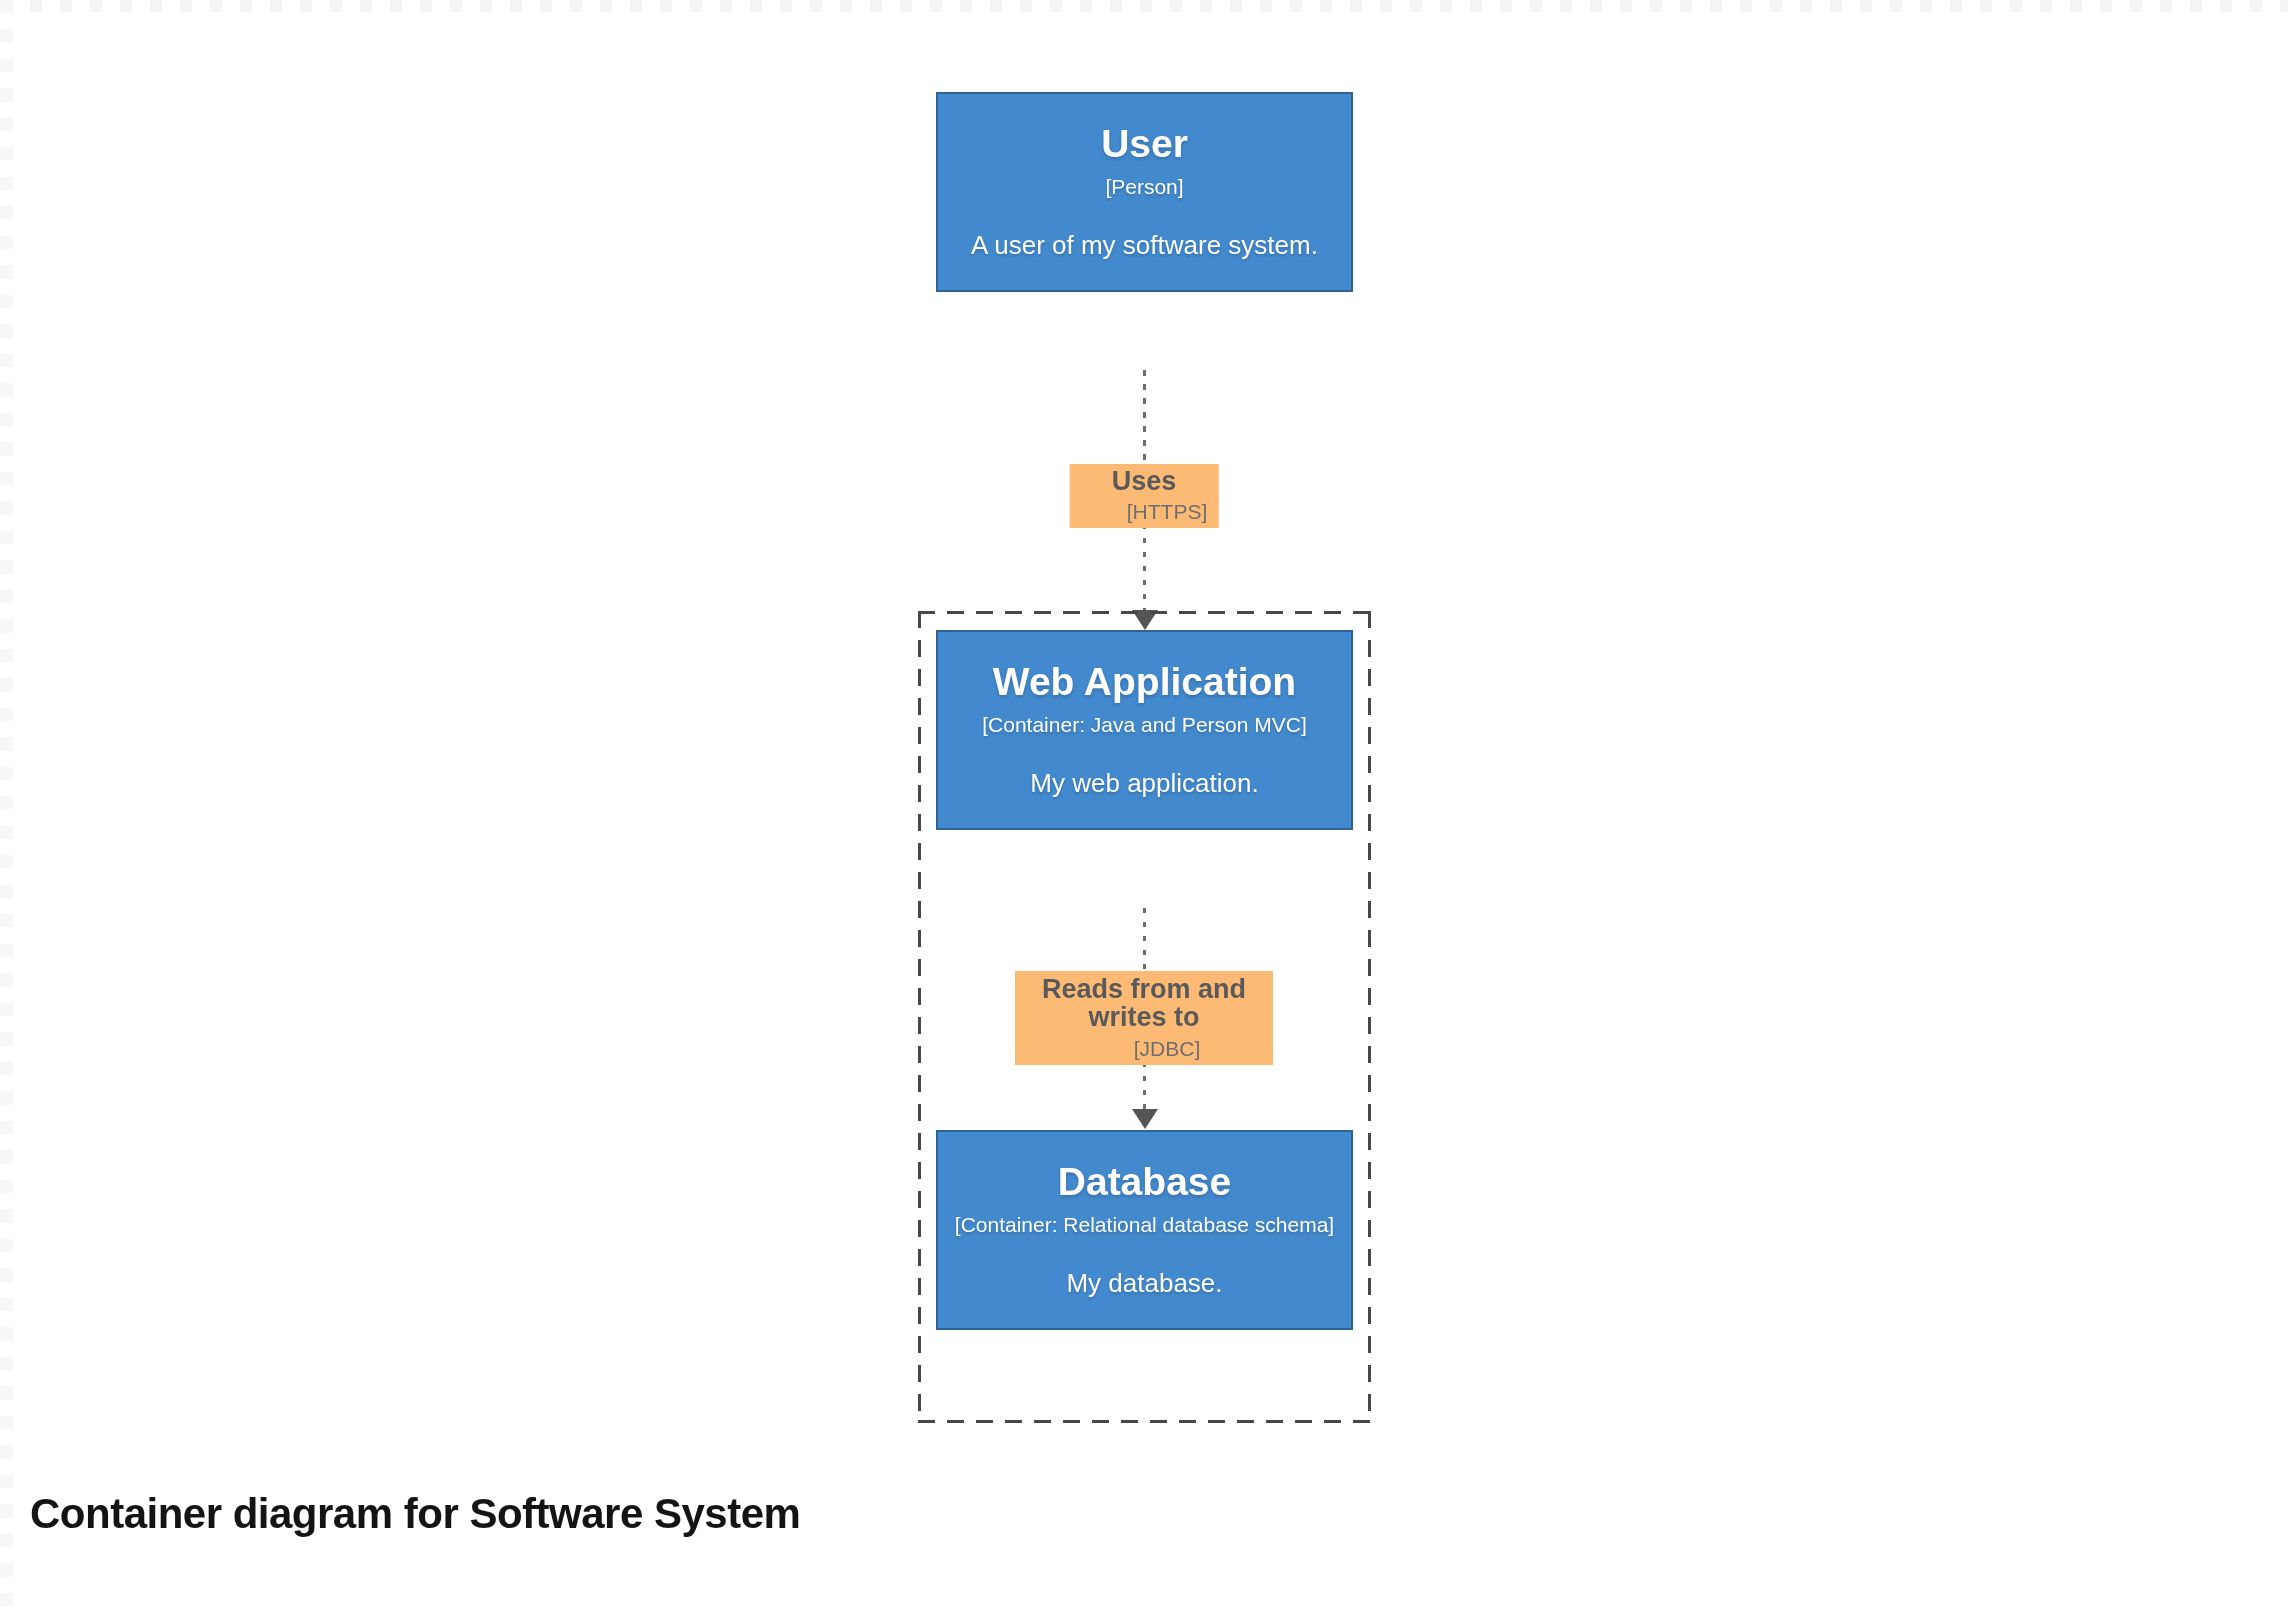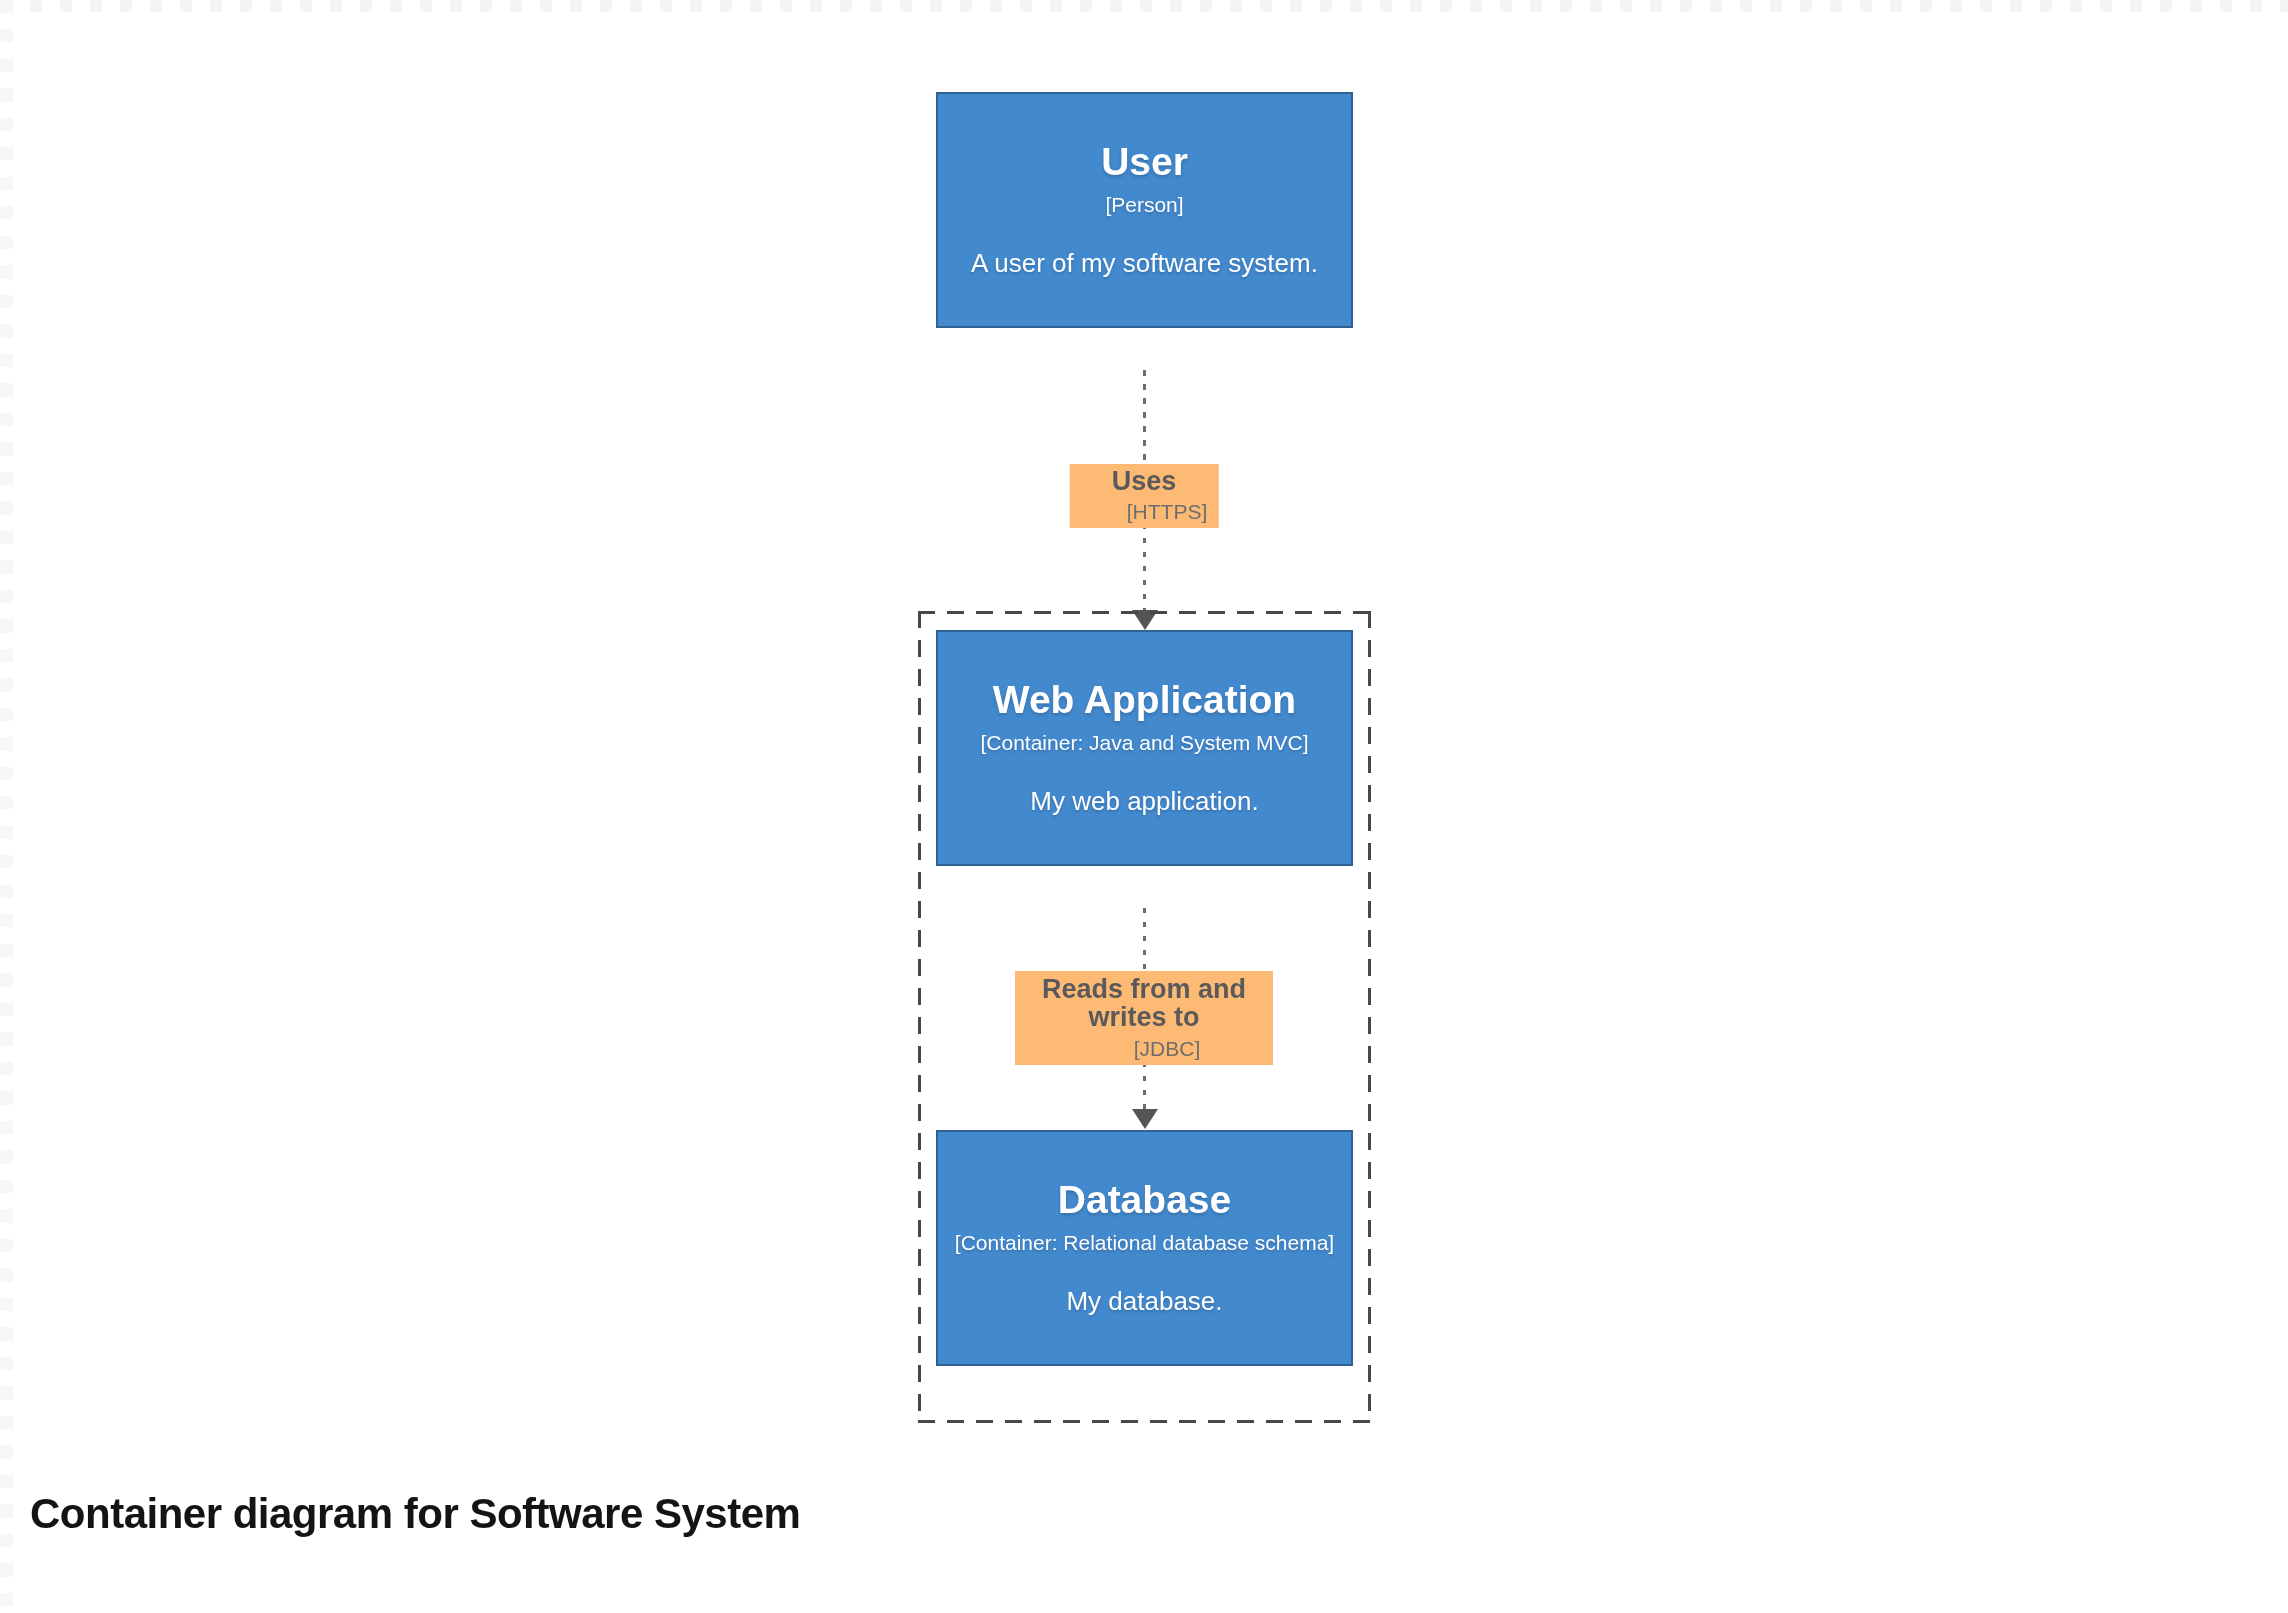--- a/index.html
+++ b/index.html
@@ -19,21 +19,21 @@
   }
   .edge-left {
     position: absolute; left: 0; top: 0;
     width: 13px; height: 1613px;
     background: repeating-linear-gradient(180deg, #f7f7f7 0 13px, transparent 13px 29.5px);
   }
 
   
   .element {
     position: absolute;
-    width: 417px; height: 236px;
+    width: 417px; height: 200px;
     background: #4389ce;
     border: 2.8px solid #2e6295;
     box-sizing: border-box;
     display: flex; flex-direction: column;
     align-items: center; justify-content: center;
     color: #ffffff; text-align: center;
   }
   #el-user     { left: 936px; top: 92px; }
   #el-webapp   { left: 936px; top: 630px; }
   #el-database { left: 936px; top: 1130px; }
@@ -131,21 +131,21 @@
 
   <div>
     <div class="boundary-strip b-top"></div>
     <div class="boundary-strip b-bottom"></div>
     <div class="boundary-strip b-left"></div>
     <div class="boundary-strip b-right"></div>
   </div>
 
   <div class="element" id="el-webapp">
     <div class="el-name">Web Application</div>
-    <div class="el-meta">[Container: Java and System MVC]</div>
+    <div class="el-meta">[Container: Java and Person MVC]</div>
     <div class="el-desc">My web application.</div>
   </div>
 
   <div class="connector" id="conn2"></div>
   <div class="rel-label" id="rel2">
     <div class="rl-name">Reads from and writes to</div>
     <div class="rl-meta">[JDBC]</div>
   </div>
   <div class="arrowhead" id="arrow2"></div>
 

